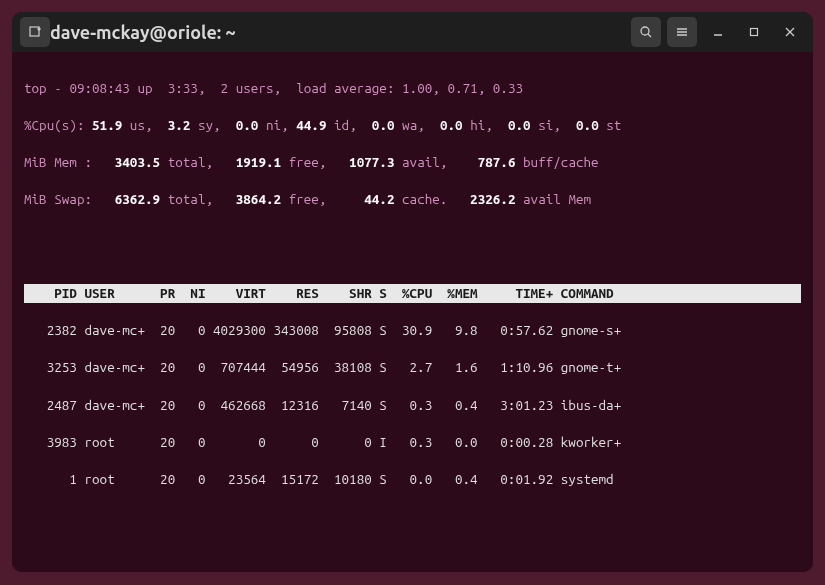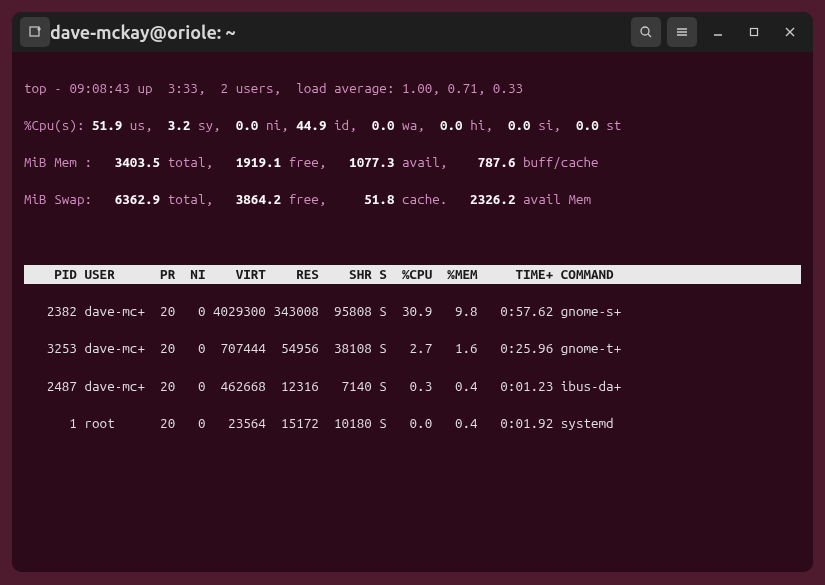--- a/index.html
+++ b/index.html
@@ -78,20 +78,21 @@
       flex: 1;
       overflow: hidden;
     }
     .label { color: #d190c0; }
     .val { color: #f8f8f8; font-weight: bold; }
     .header-row {
       background: #e8e8e8;
       color: #1a1a1a;
       font-weight: bold;
       display: block;
+      margin-top: 19px;
     }
     .row {
       display: block;
     }
   </style>
 </head>
 <body>
 
 <div class="window">
   <div class="titlebar">
@@ -135,26 +136,27 @@
             <line x1="10" y1="2" x2="2" y2="10" stroke="#ccc" stroke-width="1.3"></line>
           </svg>
       </div>
     </div>
   </div>
 
   <div class="terminal">
 <span class="row"><span class="label">top - </span><span class="label">09:08:43</span><span class="label"> up  </span><span class="label">3:33</span><span class="label">,  </span><span class="label">2</span><span class="label"> users,  load average: </span><span class="label">1.00, 0.71, 0.33</span></span>
 <span class="row"><span class="label">%Cpu(s):</span><span class="val"> 51.9 </span><span class="label">us,  </span><span class="val">3.2 </span><span class="label">sy,  </span><span class="val">0.0 </span><span class="label">ni, </span><span class="val">44.9 </span><span class="label">id,  </span><span class="val">0.0 </span><span class="label">wa,  </span><span class="val">0.0 </span><span class="label">hi,  </span><span class="val">0.0 </span><span class="label">si,  </span><span class="val">0.0 </span><span class="label">st</span></span>
 <span class="row"><span class="label">MiB Mem :</span><span class="val">   3403.5 </span><span class="label">total,   </span><span class="val">1919.1 </span><span class="label">free,   </span><span class="val">1077.3 </span><span class="label">avail,    </span><span class="val">787.6 </span><span class="label">buff/cache</span></span>
-<span class="row"><span class="label">MiB Swap:</span><span class="val">   6362.9 </span><span class="label">total,   </span><span class="val">3864.2 </span><span class="label">free,     </span><span class="val">51.8 </span><span class="label">cache.   </span><span class="val">2326.2 </span><span class="label">avail Mem</span></span>
+<span class="row"><span class="label">MiB Swap:</span><span class="val">   6362.9 </span><span class="label">total,   </span><span class="val">3864.2 </span><span class="label">free,     </span><span class="val">44.2 </span><span class="label">cache.   </span><span class="val">2326.2 </span><span class="label">avail Mem</span></span>
 <span class="row"> </span>
 <span class="header-row">    PID USER      PR  NI    VIRT    RES    SHR S  %CPU  %MEM     TIME+ COMMAND </span>
 <span class="row">   2382 dave-mc+  20   0 4029300 343008  95808 S  30.9   9.8   0:57.62 gnome-s+</span>
-<span class="row">   3253 dave-mc+  20   0  707444  54956  38108 S   2.7   1.6   0:25.96 gnome-t+</span>
-<span class="row">   2487 dave-mc+  20   0  462668  12316   7140 S   0.3   0.4   0:01.23 ibus-da+</span>
+<span class="row">   3253 dave-mc+  20   0  707444  54956  38108 S   2.7   1.6   1:10.96 gnome-t+</span>
+<span class="row">   2487 dave-mc+  20   0  462668  12316   7140 S   0.3   0.4   3:01.23 ibus-da+</span>
+<span class="row">   3983 root      20   0       0      0      0 I   0.3   0.0   0:00.28 kworker+</span>
 <span class="row">      1 root      20   0   23564  15172  10180 S   0.0   0.4   0:01.92 systemd </span>
 
 
 
 
 
 
 
 
 

